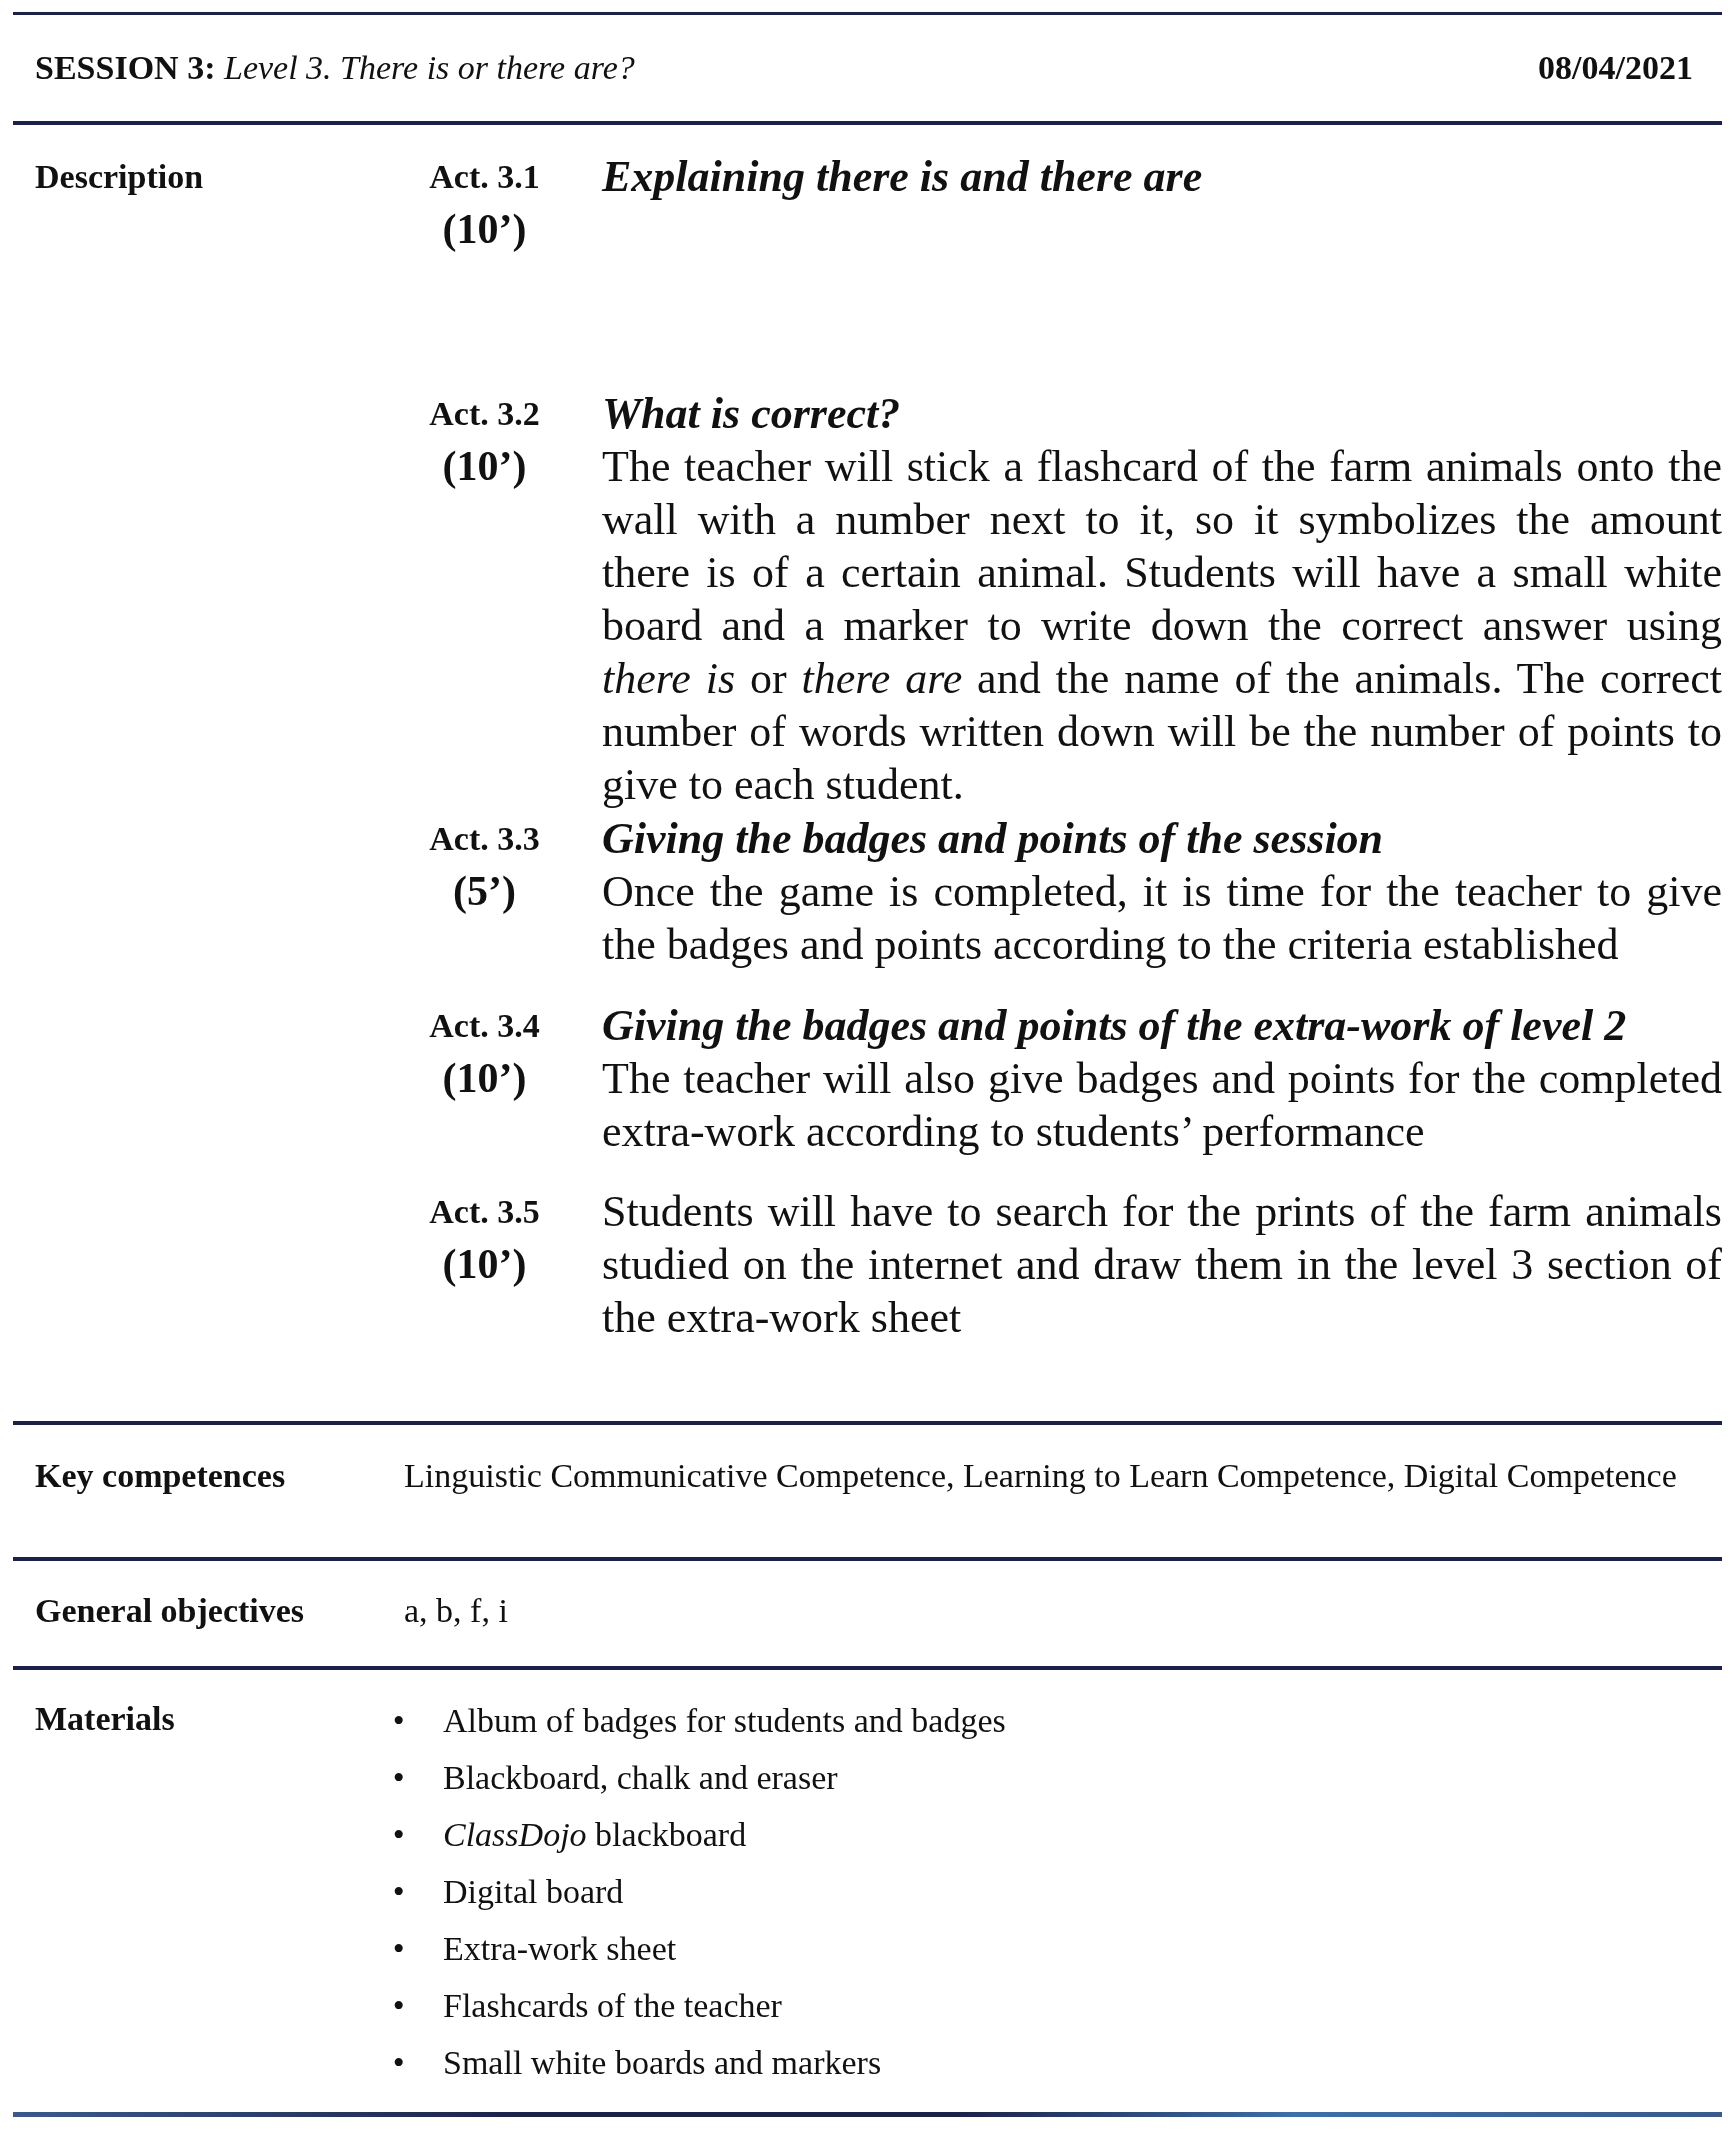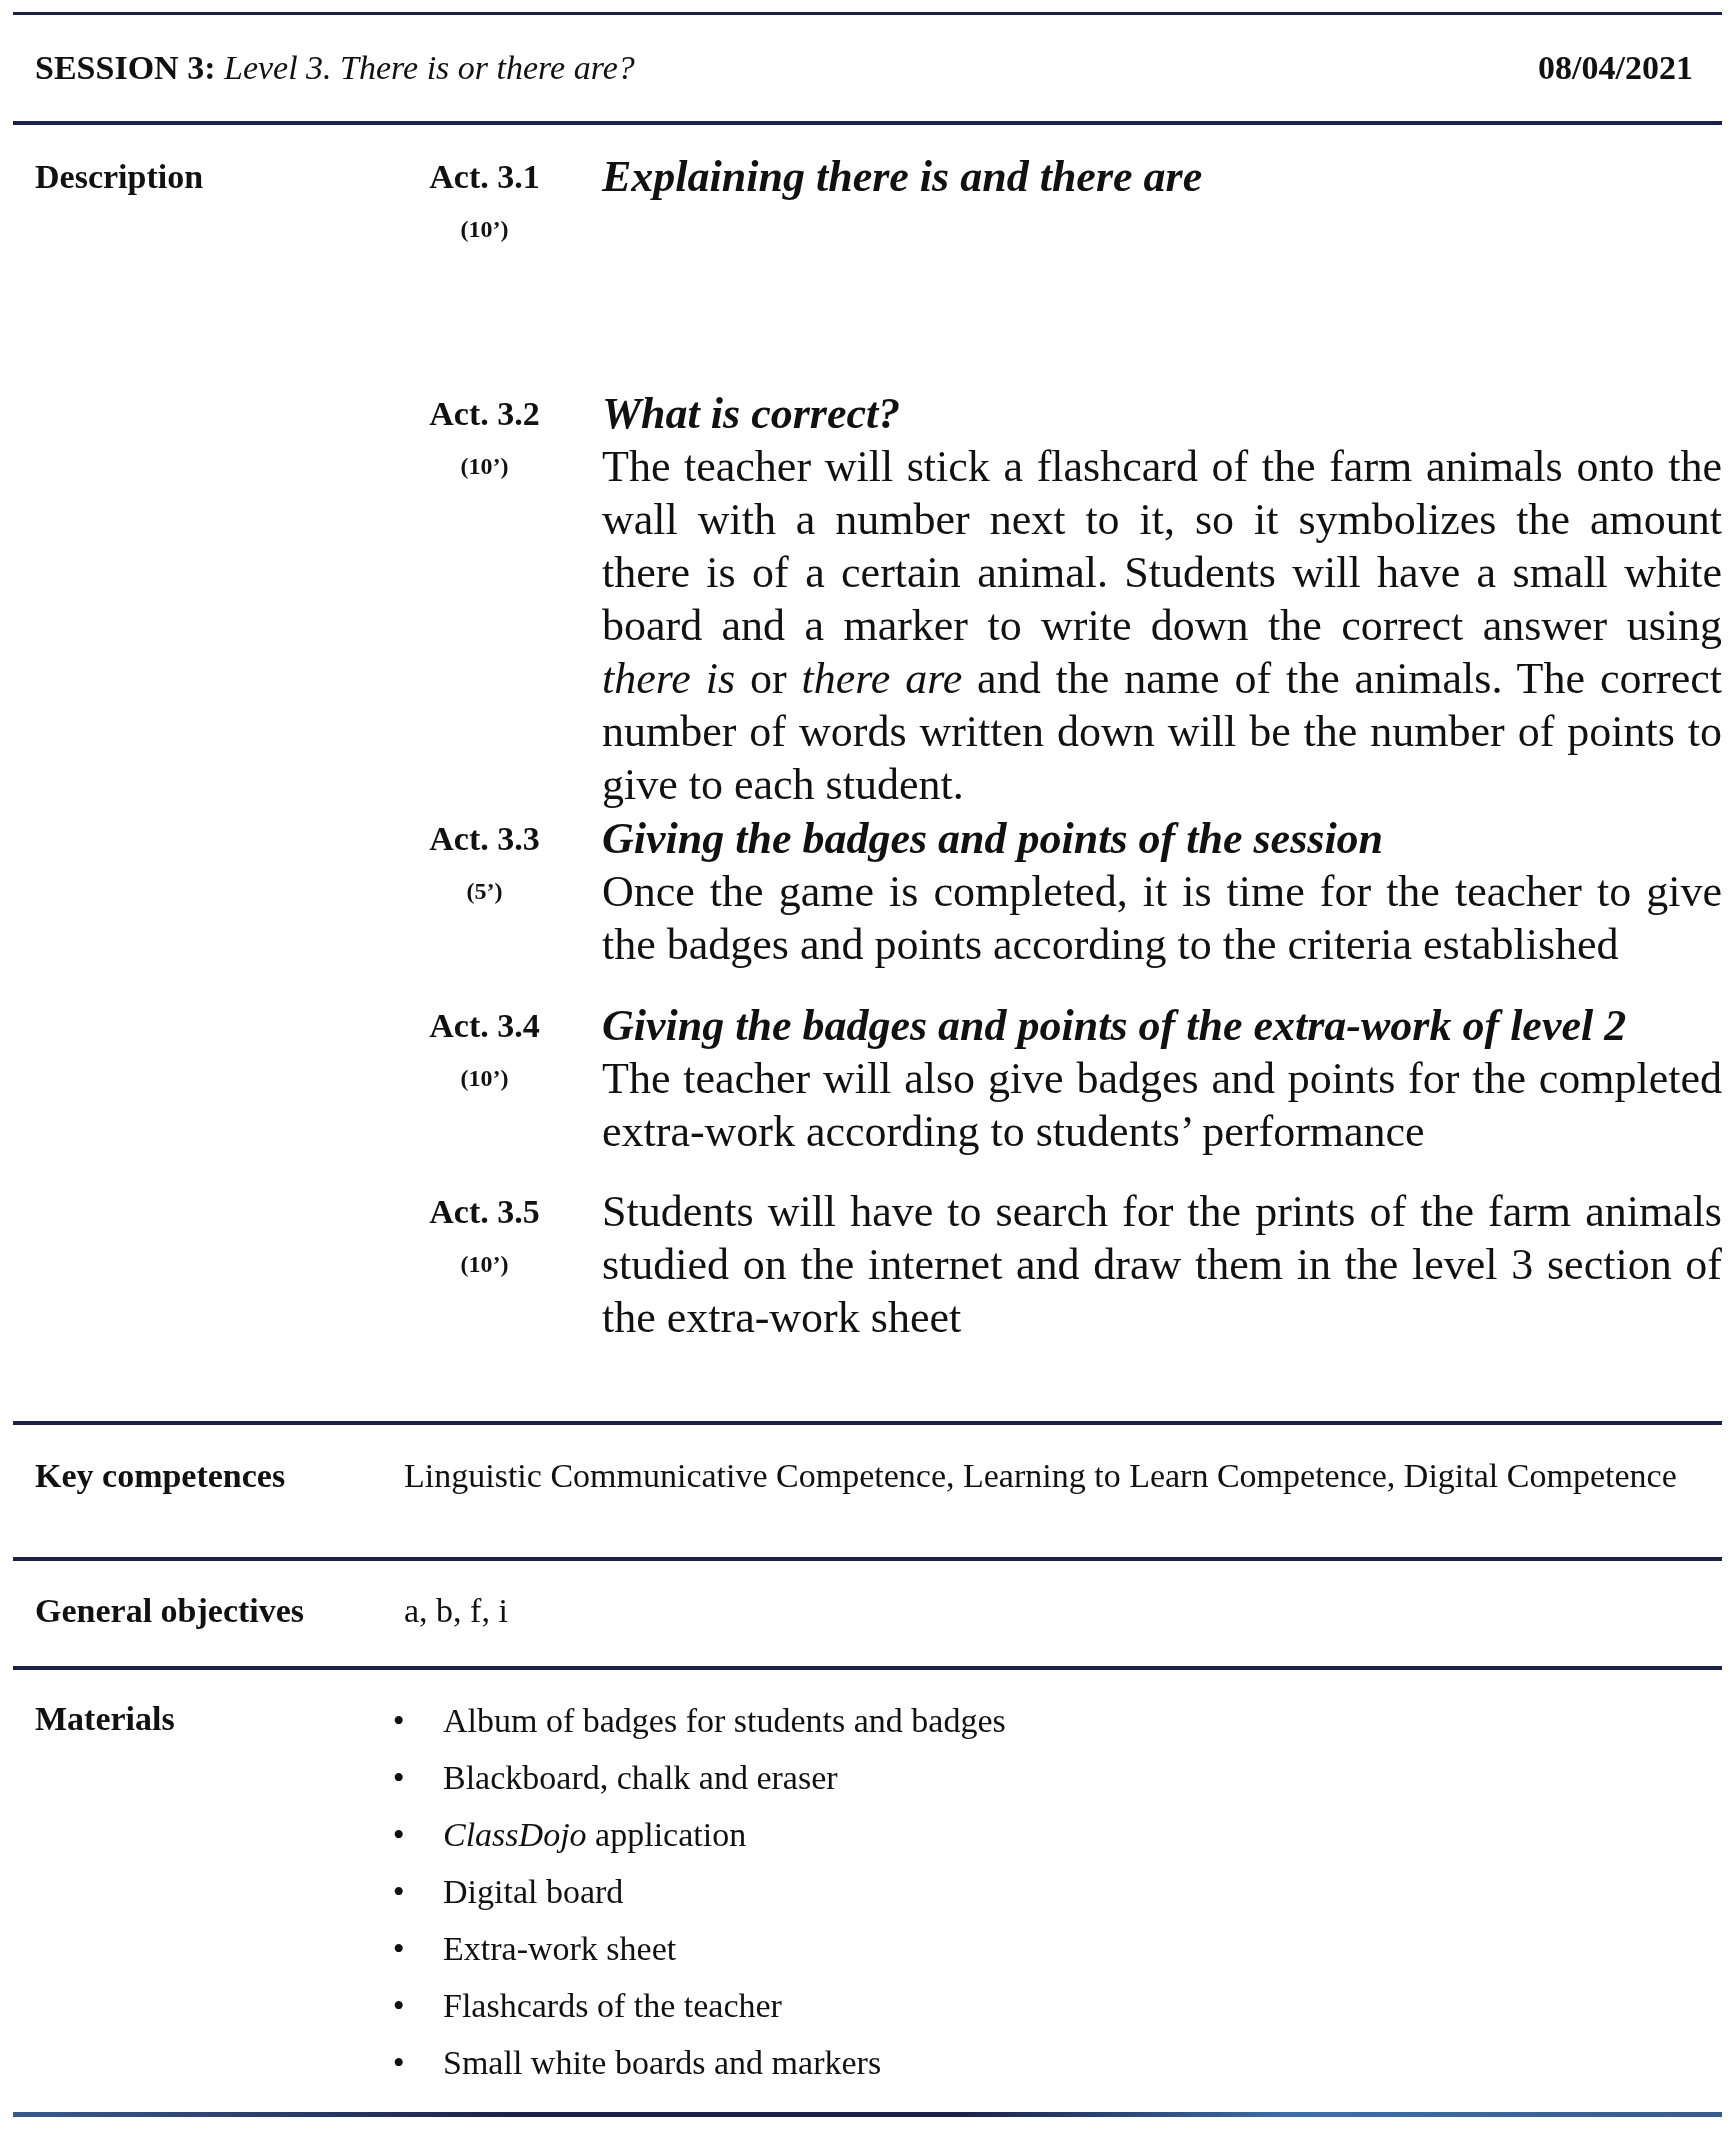--- a/index.html
+++ b/index.html
@@ -21,21 +21,21 @@
   .ital { font-style: italic; }
 
   
   .hdr-title { left: 35px; top: 41px; }
   .hdr-date { right: 41px; top: 41px; font-weight: bold; }
 
   
   .desc-label { left: 35px; top: 150px; font-weight: bold; }
   .act { position: absolute; left: 411px; width: 1308px; }
   .act-code { position: absolute; left: 0; top: 0; width: 147px; text-align: center; font-weight: bold; font-size: 34px; line-height: 53px; }
-  .act-time { position: absolute; left: 0; top: 53px; width: 147px; text-align: center; font-weight: bold; font-size: 24px; line-height: 53px; }
+  .act-time { position: absolute; left: 0; top: 53px; width: 147px; text-align: center; font-weight: bold; font-size: 42px; line-height: 53px; }
   .act-body { position: absolute; left: 191px; top: 0; width: 1120px; font-size: 44px; line-height: 53px; }
   .act-title { font-style: italic; font-weight: bold; }
   .act-text { text-align: justify; }
 
   
   .row-label { left: 35px; font-weight: bold; }
   .kc-label { top: 1449px; }
   .kc-value { left: 404px; top: 1449px; width: 1314px; }
   .go-label { top: 1584px; }
   .go-value { left: 404px; top: 1584px; }
@@ -108,19 +108,19 @@
 <div class="abs row-label kc-label">Key competences</div>
 <div class="abs kc-value">Linguistic Communicative Competence, Learning to Learn Competence, Digital Competence</div>
 
 <div class="abs row-label go-label">General objectives</div>
 <div class="abs go-value">a, b, f, i</div>
 
 <div class="abs row-label mat-label">Materials</div>
 <ul class="mat-list">
   <li class="mat-item"><span class="bullet">•</span><span>Album of badges for students and badges</span></li>
   <li class="mat-item"><span class="bullet">•</span><span>Blackboard, chalk and eraser</span></li>
-  <li class="mat-item"><span class="bullet">•</span><span class="ital">ClassDojo</span><span> application</span></li>
+  <li class="mat-item"><span class="bullet">•</span><span class="ital">ClassDojo</span><span> blackboard</span></li>
   <li class="mat-item"><span class="bullet">•</span><span>Digital board</span></li>
   <li class="mat-item"><span class="bullet">•</span><span>Extra-work sheet</span></li>
   <li class="mat-item"><span class="bullet">•</span><span>Flashcards of the teacher</span></li>
   <li class="mat-item"><span class="bullet">•</span><span>Small white boards and markers</span></li>
 </ul>
 
 
 </body></html>

